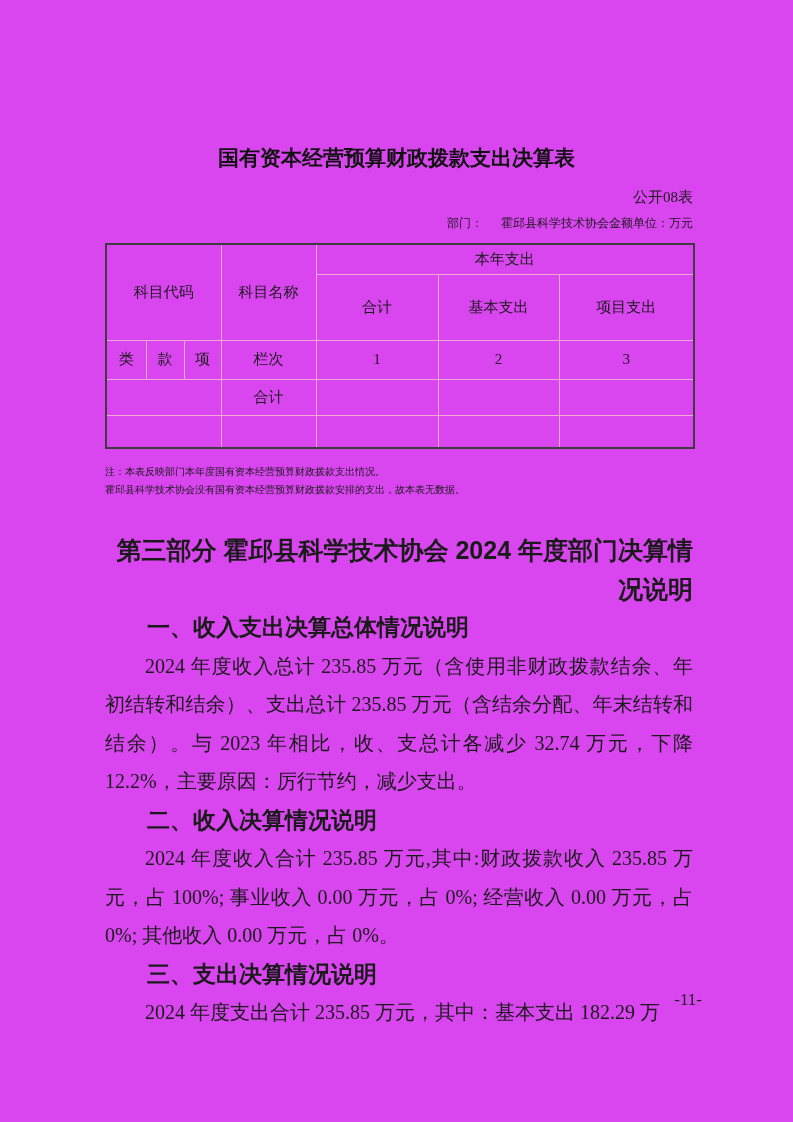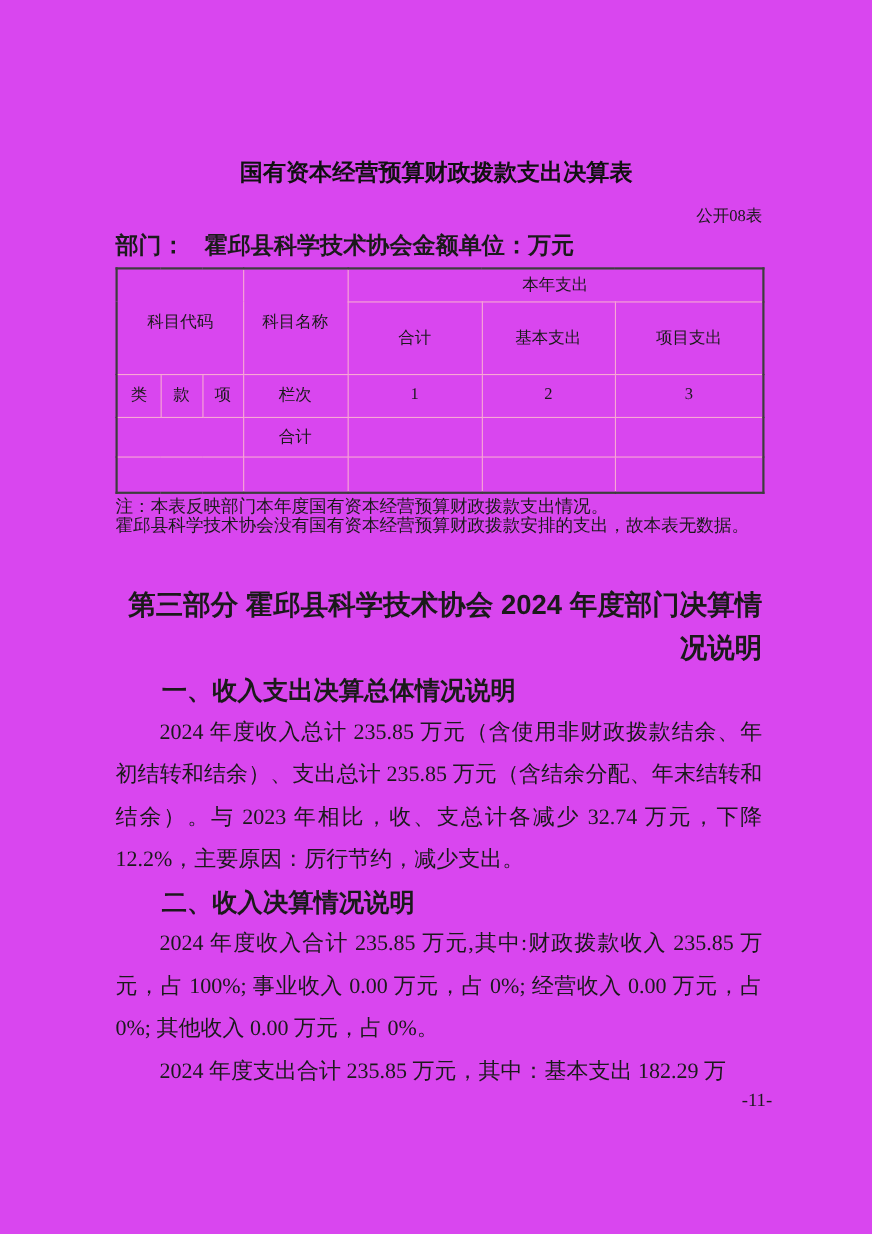--- a/index.html
+++ b/index.html
@@ -34,25 +34,24 @@
     right: 100px;
     font-size: 15px;
     line-height: 18px;
   }
   .meta-row {
     position: absolute;
     top: 213px;
     left: 105px;
     width: 588px;
     display: flex;
-    justify-content: flex-start;
+    justify-content: flex-end;
     align-items: baseline;
-    font-size: 21px;
+    font-size: 12px;
     line-height: 20px;
-    font-weight: bold;
   }
   .dept-value { margin-left: 18px; }
   table.budget-table {
     position: absolute;
     top: 243px;
     left: 105px;
     width: 588px;
     border-collapse: collapse;
     table-layout: fixed;
     border: 2px solid #3d3d3d;
@@ -60,24 +59,24 @@
   table.budget-table td {
     border: 1px solid #f9a8d4;
     text-align: center;
     vertical-align: middle;
     font-size: 15px;
     padding: 0;
     color: #1a1a1a;
   }
   .table-notes {
     position: absolute;
-    top: 452px;
+    top: 463px;
     left: 105px;
     width: 600px;
-    font-size: 16px;
+    font-size: 10px;
     line-height: 17.5px;
   }
   .narrative {
     position: absolute;
     top: 531px;
     left: 105px;
     width: 588px;
     font-size: 20px;
     line-height: 38.5px;
   }
@@ -179,18 +178,19 @@
 
   <div class="narrative">
     <div class="part-heading">第三部分 霍邱县科学技术协会 2024 年度部门决算情况说明</div>
 
     <div class="section-heading">一、收入支出决算总体情况说明</div>
     <p>2024 年度收入总计 235.85 万元（含使用非财政拨款结余、年初结转和结余）、支出总计 235.85 万元（含结余分配、年末结转和结余）。与 2023 年相比，收、支总计各减少 32.74 万元，下降 12.2%，主要原因：厉行节约，减少支出。</p>
 
     <div class="section-heading">二、收入决算情况说明</div>
     <p>2024 年度收入合计 235.85 万元,其中:财政拨款收入 235.85 万元，占 100%; 事业收入 0.00 万元，占 0%; 经营收入 0.00 万元，占 0%; 其他收入 0.00 万元，占 0%。</p>
 
+    <div class="section-heading">三、支出决算情况说明</div>
     <p>2024 年度支出合计 235.85 万元，其中：基本支出 182.29 万</p>
   </div>
 
   <div class="page-number">-11-</div>
 
 </div>
 
 </body></html>

